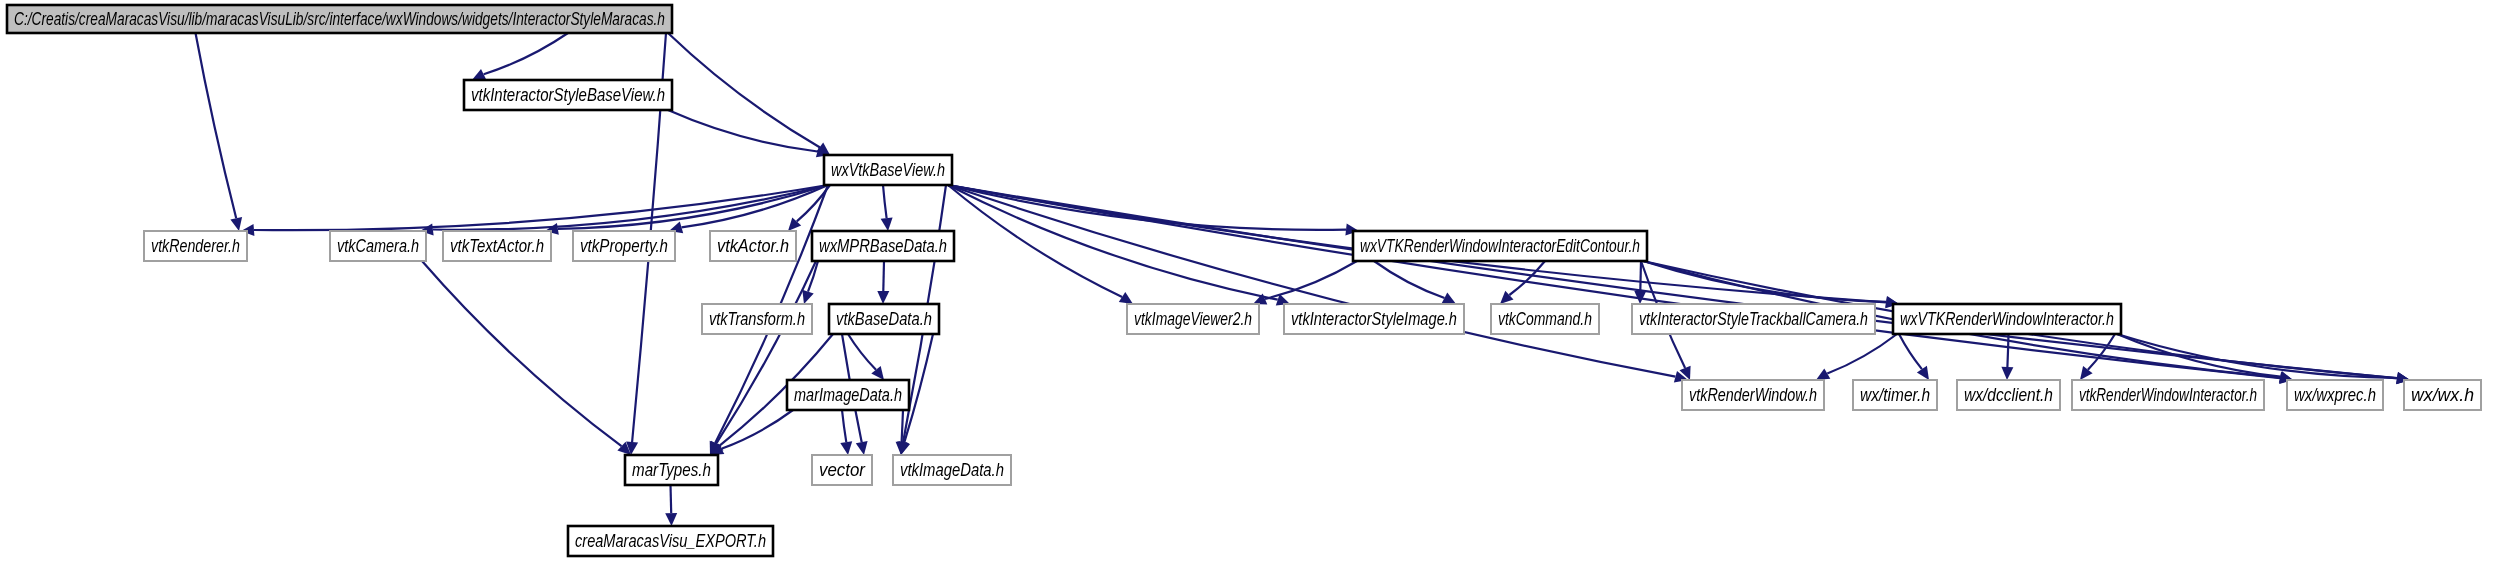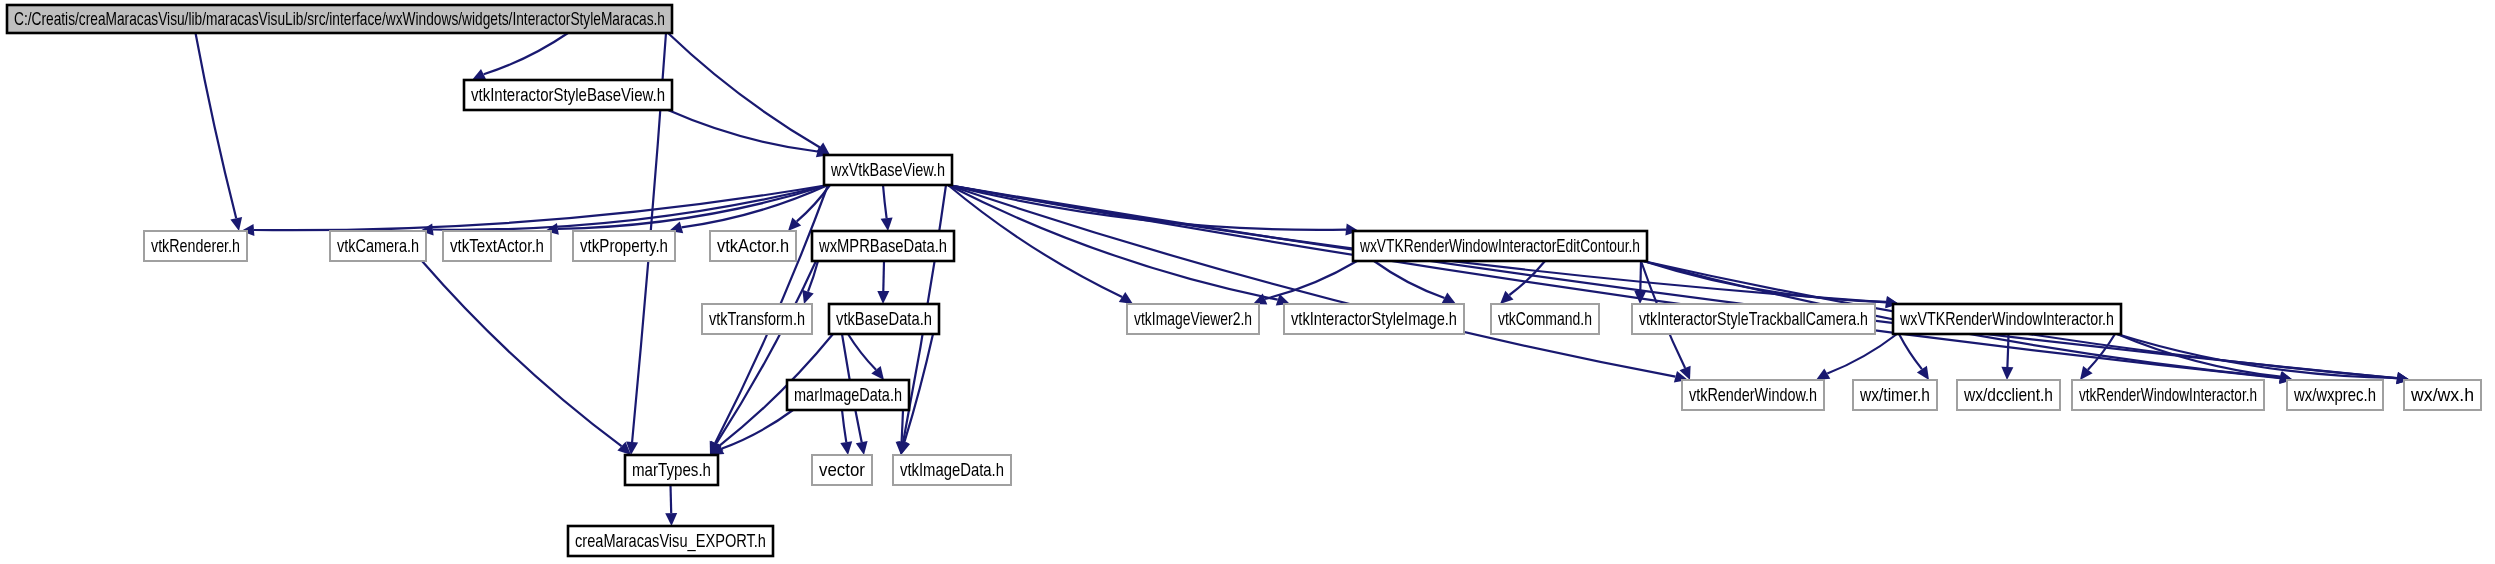--- a/index.html
+++ b/index.html
@@ -9,20 +9,21 @@
   }
   body {
     font-family: "Liberation Sans", sans-serif;
   }
   #graph-wrap {
     position: relative;
     width: 2495px;
     height: 564px;
     background: #ffffff;
     overflow: hidden;
+    font-style: italic;
   }
   svg#graph-svg {
     position: absolute;
     left: 0;
     top: 0;
     width: 2495px;
     height: 564px;
     display: block;
   }
   .edge-path {

